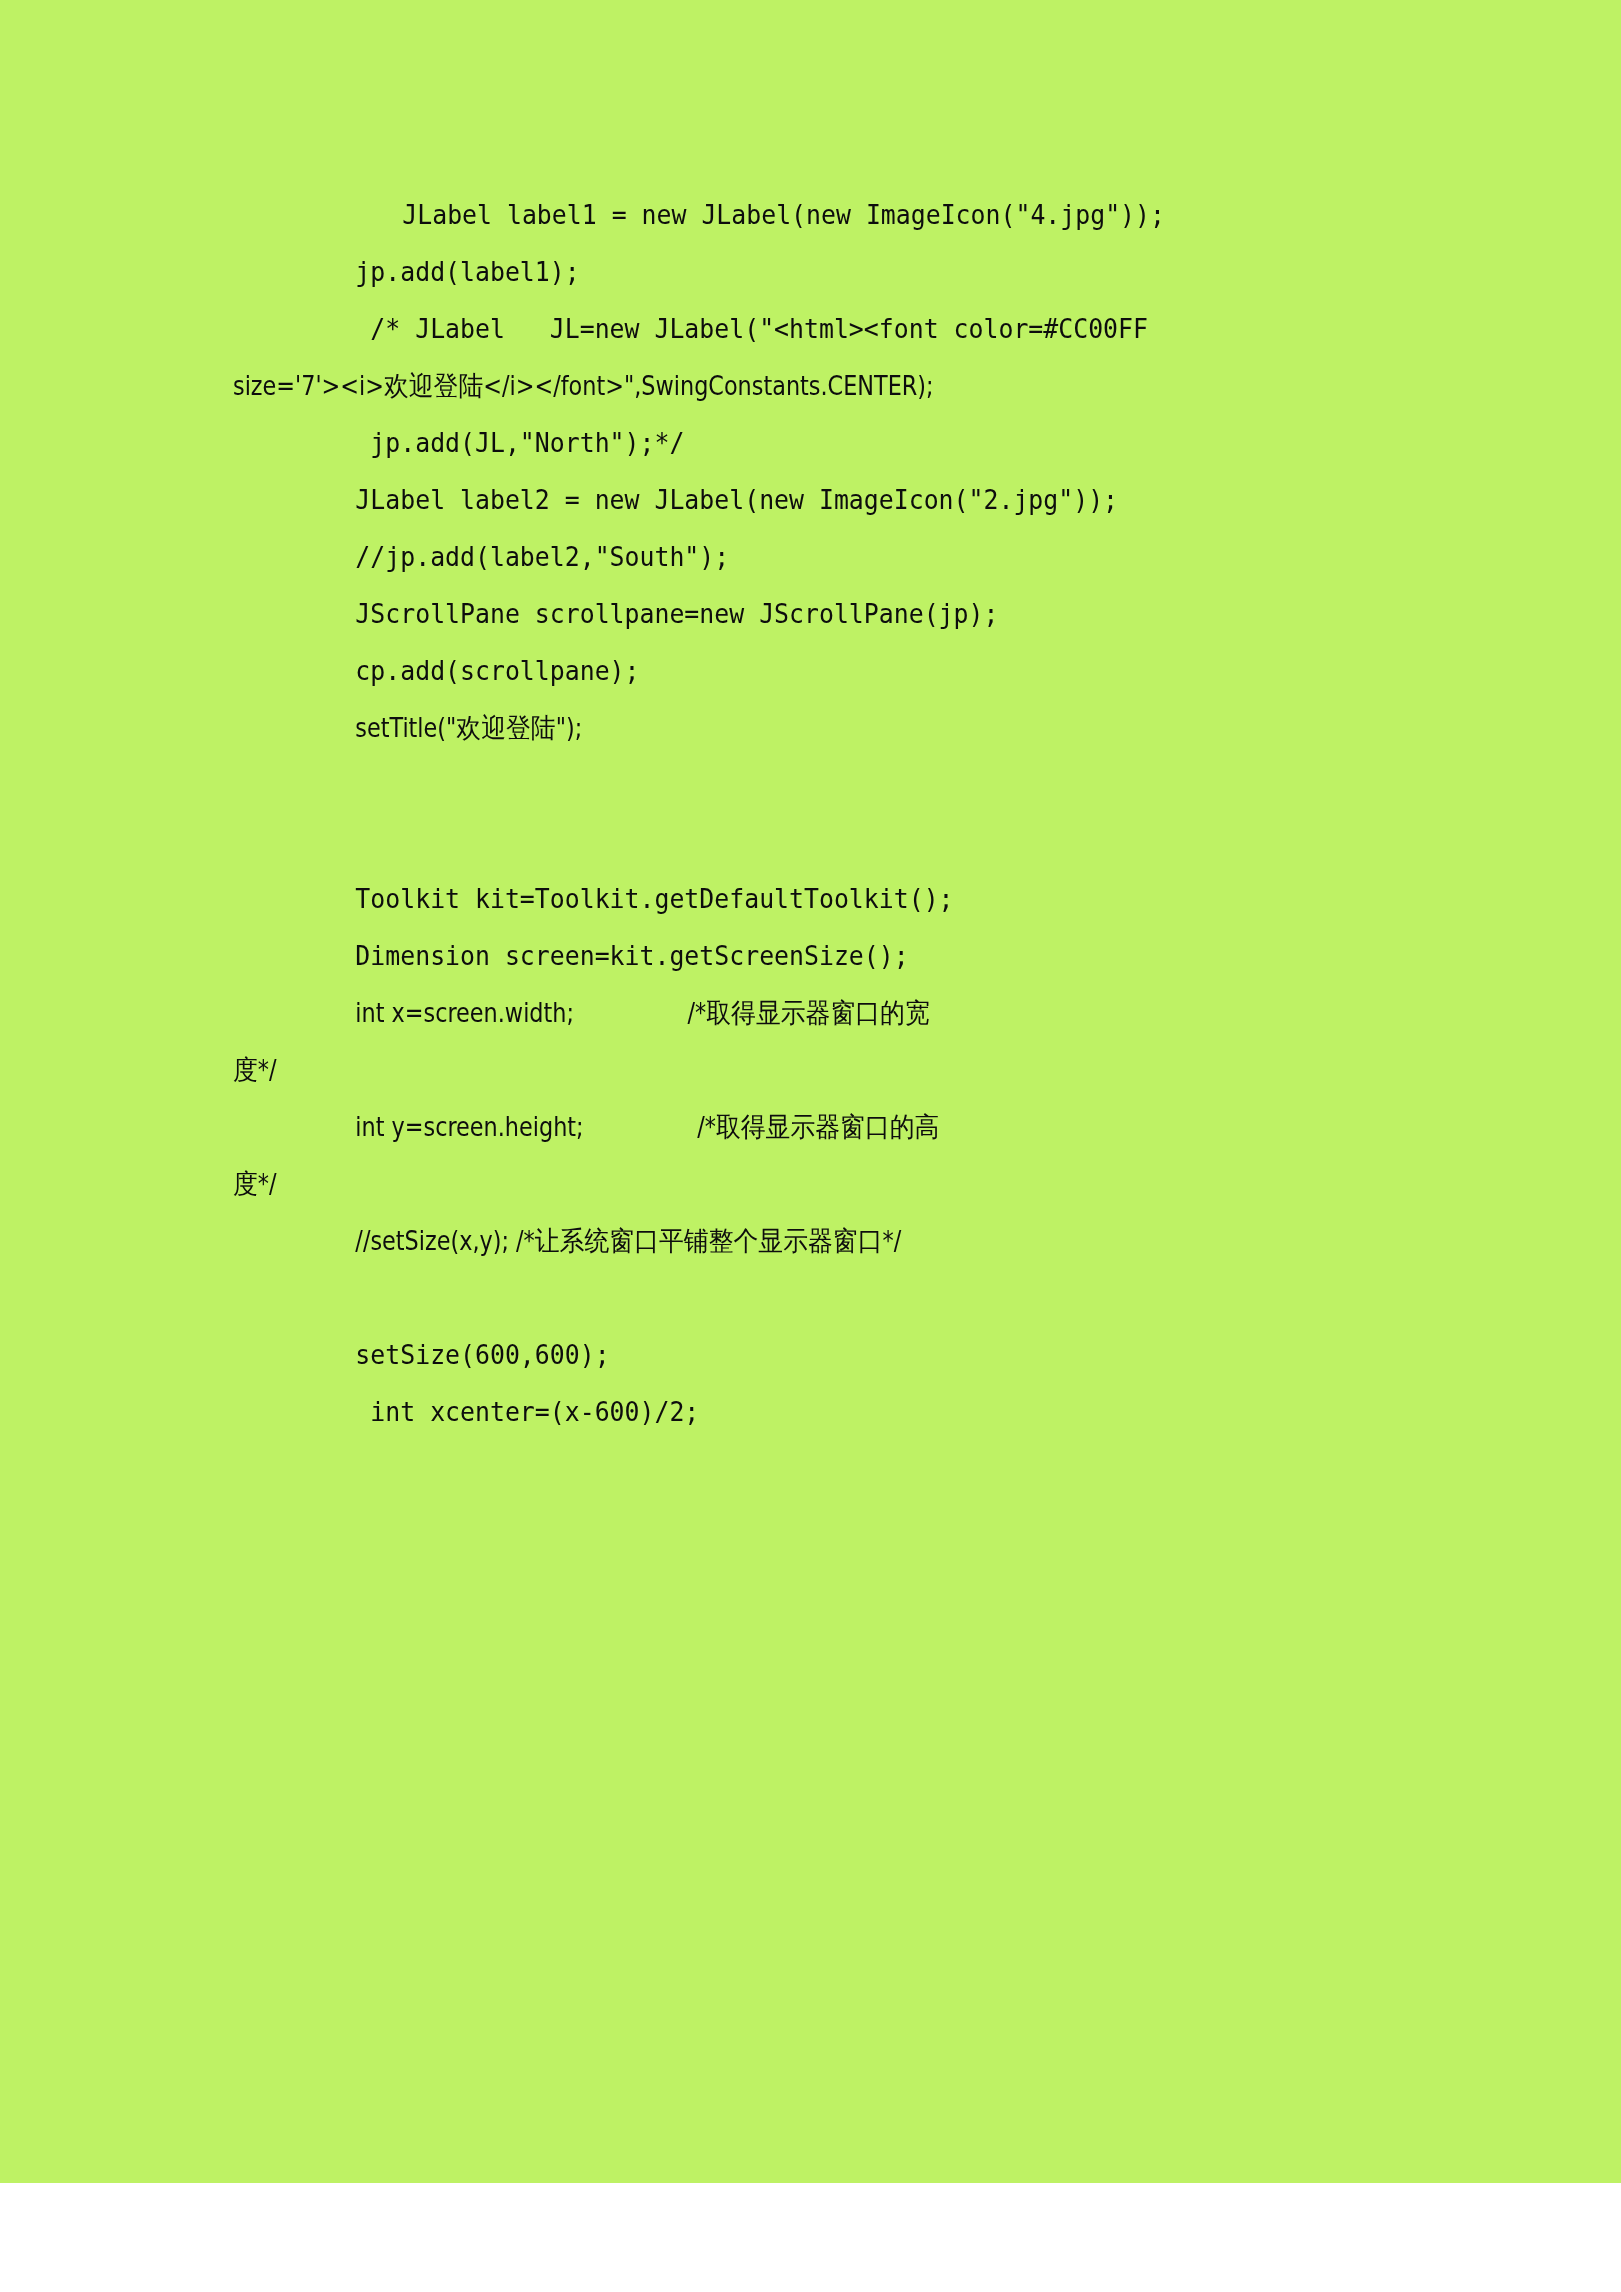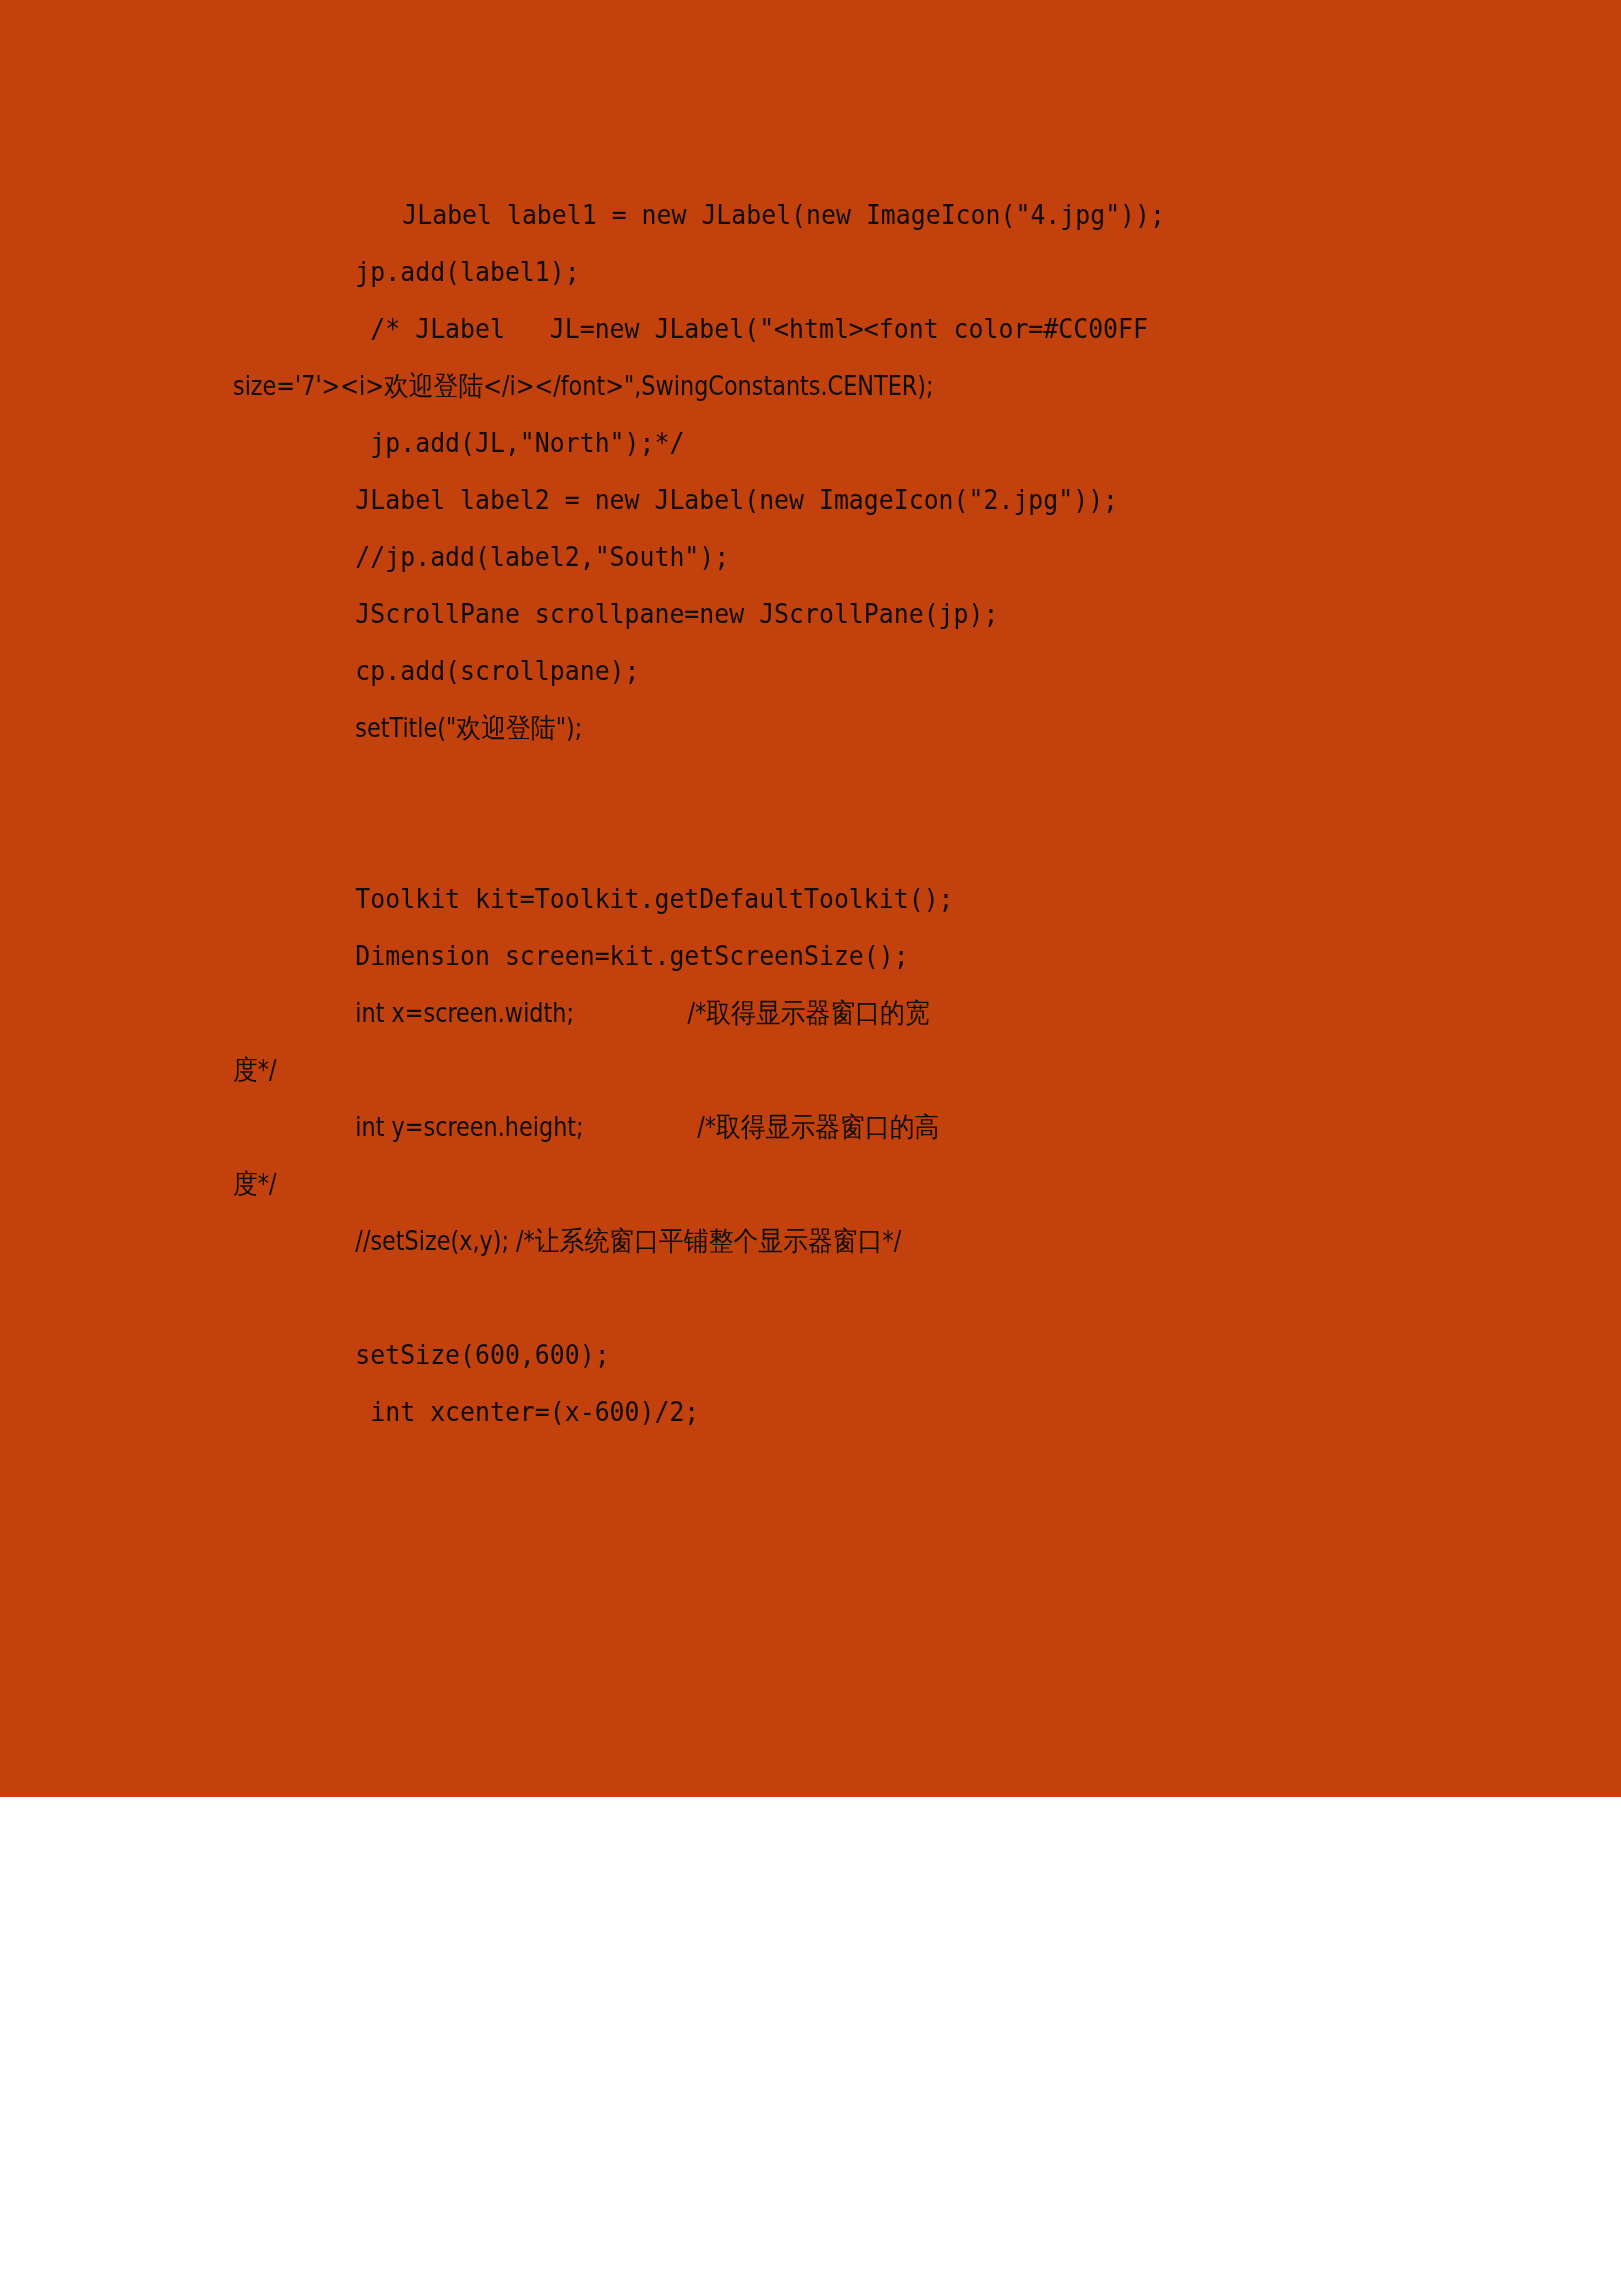--- a/index.html
+++ b/index.html
@@ -10,22 +10,22 @@
   body {
     width: 1621px;
     height: 2293px;
     font-family: "Liberation Serif", "DejaVu Serif", serif;
     color: #000000;
     -webkit-font-smoothing: antialiased;
   }
   .page {
     position: relative;
     width: 1621px;
-    height: 1797px;
-    background: #c2410c;
+    height: 2183px;
+    background: #bef264;
     box-sizing: border-box;
     padding: 14px;
     overflow: hidden;
   }
   .content {
     position: absolute;
     left: 233px;
     top: 186px;
     width: 1157px;
   }

